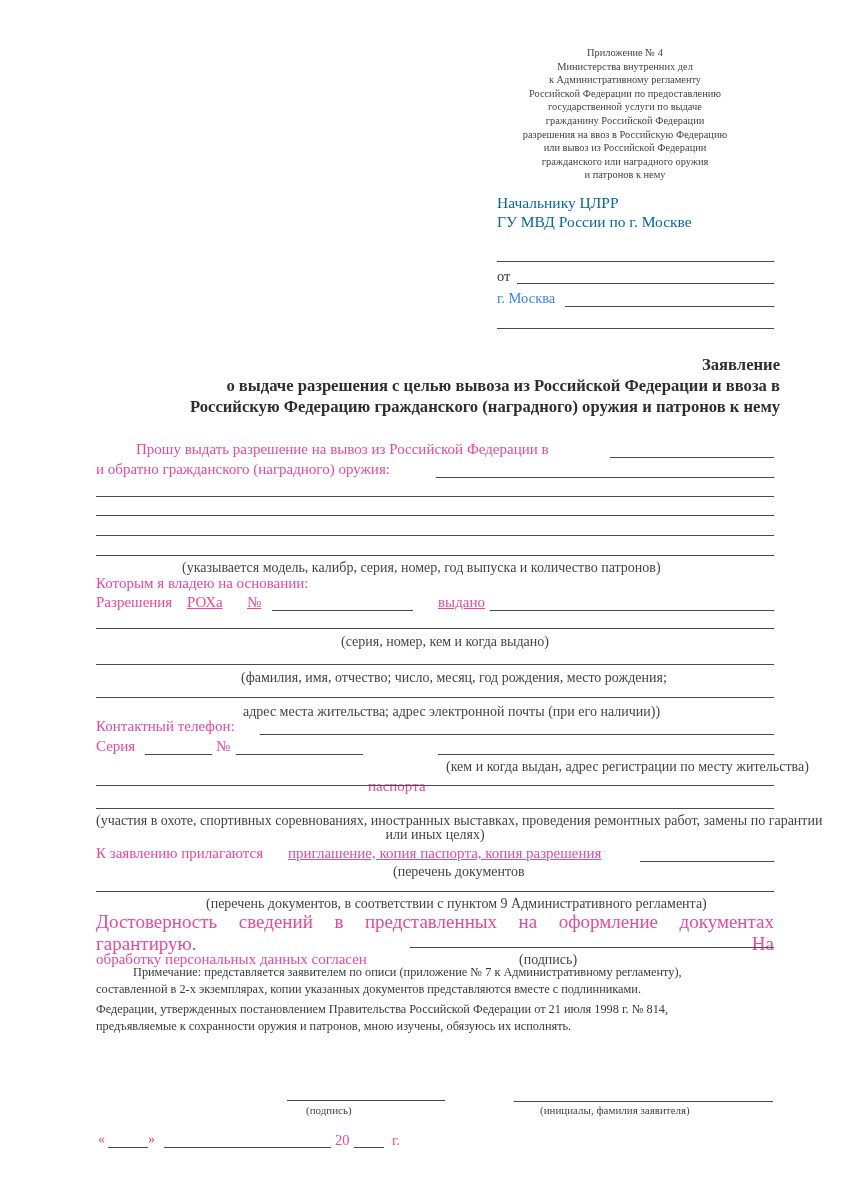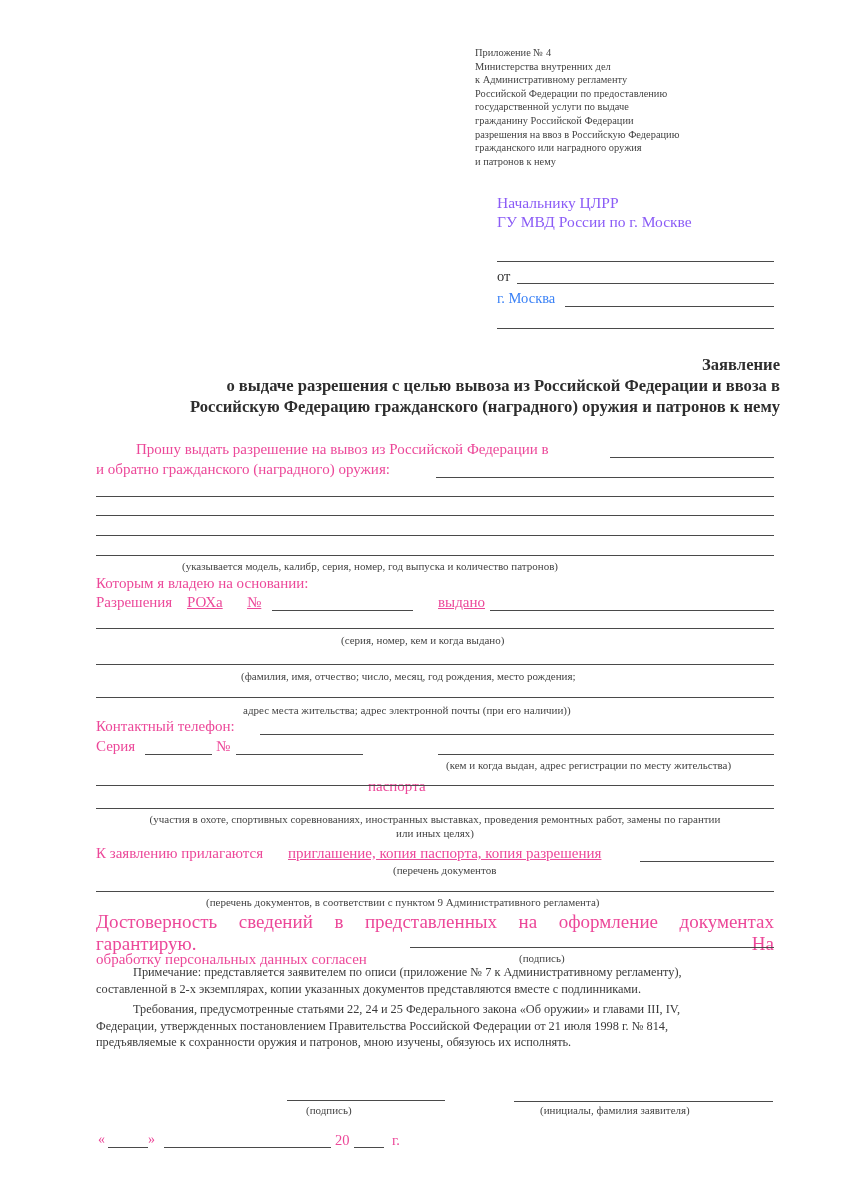--- a/index.html
+++ b/index.html
@@ -3,45 +3,46 @@
 <meta charset="utf-8">
 <style>
   html, body { margin: 0; padding: 0; }
   body {
     width: 849px; height: 1200px; background: #ffffff;
     font-family: "Liberation Serif", "DejaVu Serif", serif;
     color: #3a3a3a; position: relative; overflow: hidden;
   }
   .abs { position: absolute; }
   .line { position: absolute; border-bottom: 1px solid #4a4a4a; height: 0; }
-  .appendix { right: 74px; top: 46px; width: 300px; text-align: left;
+  .appendix { right: 74px; top: 46px; width: 300px; text-align: center;
     font-size: 10.4px; line-height: 13.6px; color: #444; }
   .appendix div { white-space: nowrap; }
-  .addressee { left: 497px; top: 193px; font-size: 15.5px; line-height: 19px; color: #8b5cf6; }
+  .addressee { left: 497px; top: 193px; font-size: 15.5px; line-height: 19px; color: #0369a1; }
   .from-label { left: 497px; top: 268px; font-size: 14.5px; color: #333; }
   .city { left: 497px; top: 290px; font-size: 14.5px; color: #3b82f6; }
   .title { left: 90px; width: 690px; text-align: right; font-weight: bold;
     font-size: 16.6px; color: #2e2e2e; }
   .t15 { font-size: 15px; color: #ec4899; white-space: nowrap; }
-  .hint { font-size: 11px; color: #444; white-space: nowrap; }
+  .hint { font-size: 14px; color: #444; white-space: nowrap; }
   .center { text-align: center; }
   .small { font-size: 12.3px; color: #3a3a3a; line-height: 16.5px; }
   .u { text-decoration: underline; }
 </style>
 </head>
 <body>
 
 <div class="abs appendix">
   <div>Приложение № 4</div>
   <div>Министерства внутренних дел</div>
   <div>к Административному регламенту</div>
   <div>Российской Федерации по предоставлению</div>
   <div>государственной услуги по выдаче</div>
   <div>гражданину Российской Федерации</div>
   <div>разрешения на ввоз в Российскую Федерацию</div>
+  <div>или вывоз из Российской Федерации</div>
   <div>гражданского или наградного оружия</div>
   <div>и патронов к нему</div>
 </div>
 
 <div class="abs addressee">
   <div>Начальнику ЦЛРР</div>
   <div>ГУ МВД России по г. Москве</div>
 </div>
 <div class="line" style="left:497px; top:261px; width:277px;"></div>
 <div class="abs from-label">от</div>
@@ -100,21 +101,20 @@
 <div class="abs hint" style="left:206px; top:896px;">(перечень документов, в соответствии с пунктом 9 Административного регламента)</div>
 
 <div class="abs t15" style="left:96px; top:911px; width:678px; font-size:19px; text-align:justify; text-align-last:justify; white-space:normal;">Достоверность сведений в представленных на оформление документах гарантирую. На</div>
 <div class="abs t15" style="left:96px; top:931px;margin-top:20px;">обработку персональных данных согласен</div>
 <div class="line" style="left:410px; top:947px; width:364px;"></div>
 <div class="abs hint" style="left:519px; top:952px;">(подпись)</div>
 
 <div class="abs small" style="left:96px; top:964px; width:678px;">
   <div style="padding-left:37px; white-space:nowrap;">Примечание: представляется заявителем по описи (приложение № 7 к Административному регламенту),</div>
   <div style="white-space:nowrap; margin-bottom:4px;">составленной в 2-х экземплярах, копии указанных документов представляются вместе с подлинниками.</div>
-  <div style="padding-left:37px; white-space:nowrap;">Требования, предусмотренные статьями 22, 24 и 25 Федерального закона «Об оружии» и главами III, IV,</div>
   <div style="white-space:nowrap;">Федерации, утвержденных постановлением Правительства Российской Федерации от 21 июля 1998 г. № 814,</div>
   <div style="white-space:nowrap;">предъявляемые к сохранности оружия и патронов, мною изучены, обязуюсь их исполнять.</div>
 </div>
 
 <div class="line" style="left:287px; top:1100px; width:158px;"></div>
 <div class="abs hint" style="left:306px; top:1104px; font-size:11px;">(подпись)</div>
 <div class="line" style="left:514px; top:1101px; width:259px;"></div>
 <div class="abs hint" style="left:540px; top:1104px; font-size:11px;">(инициалы, фамилия заявителя)</div>
 
 <div class="abs t15" style="left:98px; top:1132px; font-size:14px;">«</div>

